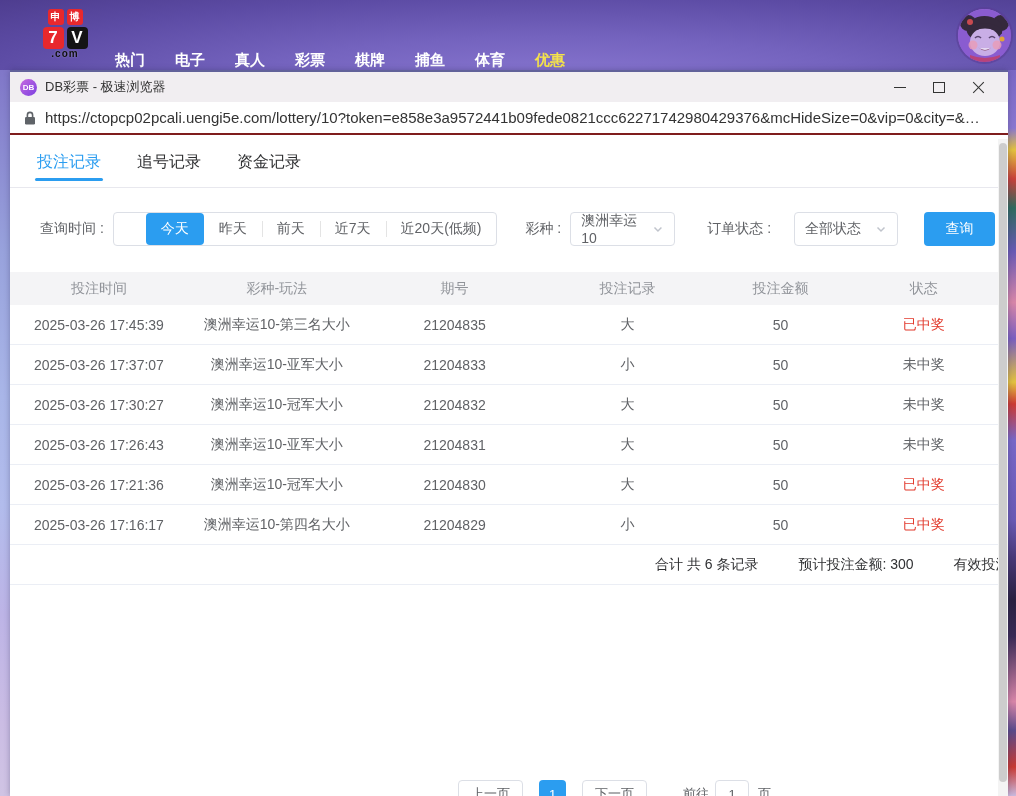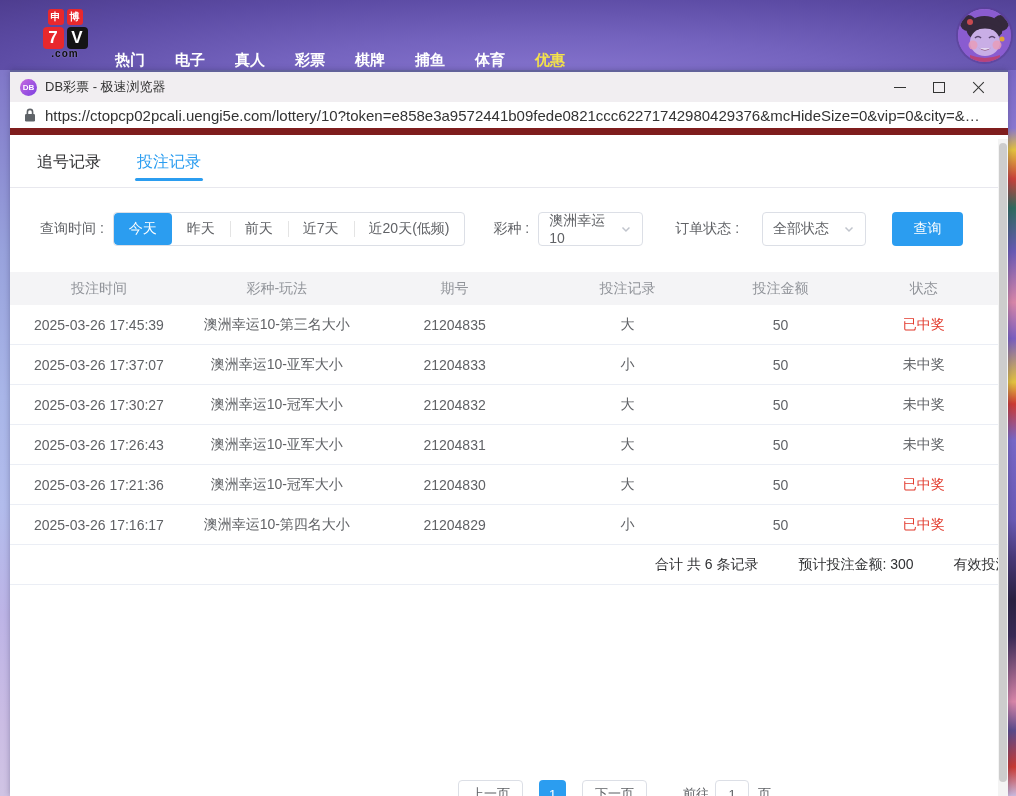--- a/index.html
+++ b/index.html
@@ -41,42 +41,42 @@
   .win-title { margin-left:8px; font-size:13px; color:#333; }
   .win-controls { margin-left:auto; display:flex; align-items:center; gap:27px; padding-right:14px; }
   .ctrl { width:12px; height:12px; position:relative; cursor:pointer; display:block; }
   .ctrl-min::after { content:""; position:absolute; left:0; right:0; top:6px; border-top:1.6px solid #333; }
   .ctrl-max::after { content:""; position:absolute; left:0; top:1px; width:10px; height:9px; border:1.6px solid #333; }
   .ctrl-close::before,.ctrl-close::after { content:""; position:absolute; left:-1px; top:5.5px; width:15px;
     border-top:1.4px solid #333; }
   .ctrl-close::before { transform:rotate(45deg); }
   .ctrl-close::after { transform:rotate(-45deg); }
 
-  .urlbar { height:33px; background:#fff; border-bottom:7px solid #7f1d1d; display:flex; align-items:center; padding:0 14px; }
+  .urlbar { height:33px; background:#fff; border-bottom:2px solid #7f1d1d; display:flex; align-items:center; padding:0 14px; }
   .lock-icon { flex:0 0 auto; margin-right:9px; }
   .url-text { font-size:15px; color:#333; white-space:nowrap; overflow:hidden; }
 
   .content { position:absolute; left:0; top:65px; right:0; bottom:0; background:#fff; overflow:hidden; }
   .scrollbar { position:absolute; right:0; top:2px; bottom:0; width:10px; background:#f4f4f4; }
   .scroll-thumb { position:absolute; left:1px; right:1px; top:4px; bottom:14px; background:#cdcdcd; border-radius:5px; }
   .inner { position:absolute; left:0; top:0; right:10px; bottom:0; }
 
   
   .tabs { display:flex; padding-left:25px; border-bottom:1px solid #e8e8ee; height:51px; align-items:center; }
   .tab { font-size:16px; color:#303133; margin-right:32px; padding:0 2px; height:100%; display:flex; align-items:center;
     position:relative; cursor:pointer; }
   .tab.active { color:var(--accent); }
   .tab.active::after { content:""; position:absolute; left:0; right:0; bottom:6px; height:3px; border-radius:2px;
     background:var(--accent); }
 
   
   .filters { display:flex; align-items:center; padding-left:30px; margin-top:24px; font-size:14px; color:#606266; }
   .fl-label { margin-right:9px; }
   .btn-group { display:flex; align-items:stretch; height:34px; border:1px solid #dcdfe6; border-radius:4px;
-    background:#fff; overflow:hidden; }
+    background:#fff; overflow:hidden;padding-left:32px; }
   .bg-item { display:flex; align-items:center; padding:0 15px; color:#606266; cursor:pointer; position:relative; }
   .bg-item + .bg-item::before { content:""; position:absolute; left:0; top:8px; bottom:8px; border-left:1px solid #e4e4e4; }
   .bg-item.active { background:var(--accent); color:#fff; border-radius:4px; }
   .bg-item.active::before { display:none; }
   .bg-item.active + .bg-item::before { display:none; }
   .select-box { display:flex; align-items:center; justify-content:space-between; height:34px; border:1px solid #dcdfe6;
     border-radius:4px; padding:0 10px; color:#606266; cursor:pointer; background:#fff; }
   .sel-lottery { width:105px; margin-right:32px; }
   .sel-status { width:104px;margin-left:14px; }
   .ml28 { margin-left:28px; }
@@ -173,22 +173,23 @@
     </svg>
     <span class="url-text">https://ctopcp02pcali.uengi5e.com/lottery/10?token=e858e3a9572441b09fede0821ccc62271742980429376&amp;mcHideSize=0&amp;vip=0&amp;city=&amp;…</span>
   </div>
 
   <div class="content">
     <div class="scrollbar">
       <div class="scroll-thumb"></div>
     </div>
     <div class="inner">
       <div class="tabs">
+          <div class="tab active">投注记录</div>
           <div class="tab">追号记录</div>
-          <div class="tab active">投注记录</div>
+          <div class="tab">资金记录</div>
         </div>
 
       <div class="filters">
         <span class="fl-label">查询时间 :</span>
         <div class="btn-group">
             <div class="bg-item active">今天</div>
             <div class="bg-item">昨天</div>
             <div class="bg-item">前天</div>
             <div class="bg-item">近7天</div>
             <div class="bg-item">近20天(低频)</div>

